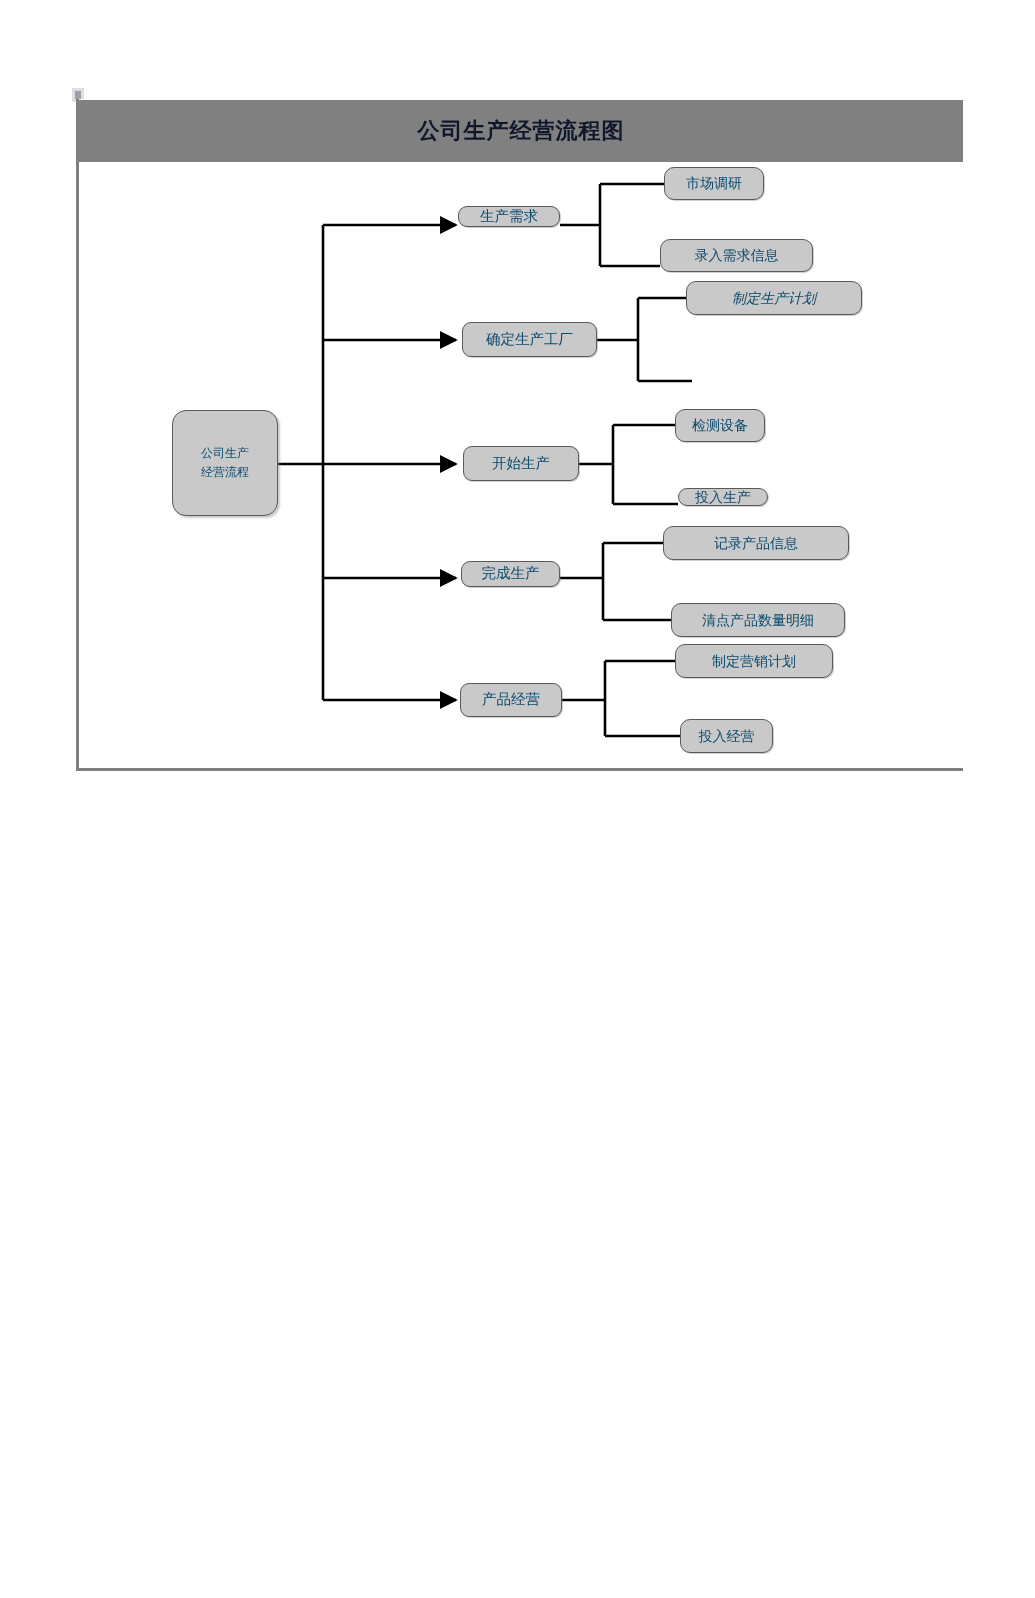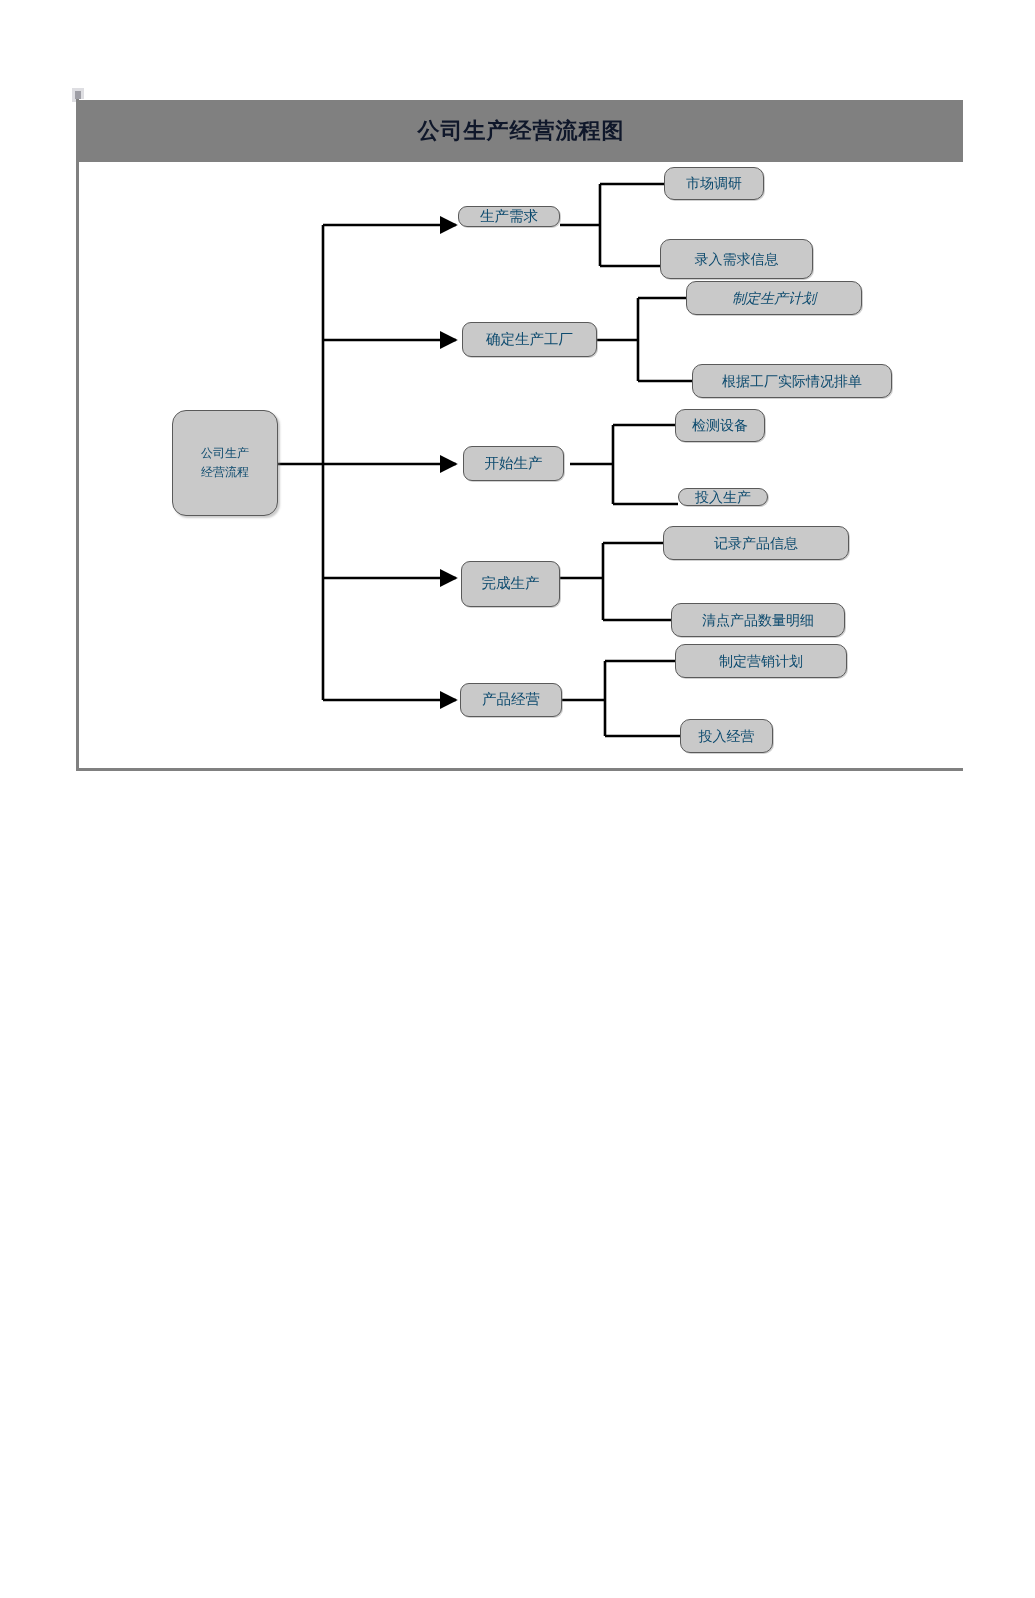--- a/index.html
+++ b/index.html
@@ -195,60 +195,57 @@
   </div>
 
   <div class="node level1" style="left:458px; top:206px; width:102px; height:21px;">
     <span class="nlabel">生产需求</span>
   </div>
 
   <div class="node level1" style="left:462px; top:322px; width:135px; height:35px;">
     <span class="nlabel">确定生产工厂</span>
   </div>
 
-  <div class="node level1" style="left:463px; top:446px; width:101px; height:35px;">
+  <div class="node level1" style="left:463px; top:446px; width:116px; height:35px;">
     <span class="nlabel">开始生产</span>
   </div>
 
-  <div class="node level1" style="left:461px; top:561px; width:99px; height:46px;">
+  <div class="node level1" style="left:461px; top:561px; width:99px; height:26px;">
     <span class="nlabel">完成生产</span>
   </div>
 
   <div class="node level1" style="left:460px; top:683px; width:102px; height:34px;">
     <span class="nlabel">产品经营</span>
   </div>
 
   <div class="node leaf" style="left:664px; top:167px; width:100px; height:33px;">
     <span class="nlabel">市场调研</span>
   </div>
-  <div class="node leaf" style="left:660px; top:239px; width:153px; height:40px;">
+  <div class="node leaf" style="left:660px; top:239px; width:153px; height:33px;">
     <span class="nlabel">录入需求信息</span>
   </div>
 
   <div class="node leaf" style="left:686px; top:281px; width:176px; height:34px;font-style:italic;">
     <span class="nlabel">制定生产计划</span>
   </div>
-  <div class="node leaf" style="left:692px; top:364px; width:200px; height:34px;">
-    <span class="nlabel">根据工厂实际情况排单</span>
-  </div>
 
   <div class="node leaf" style="left:675px; top:409px; width:90px; height:33px;">
     <span class="nlabel">检测设备</span>
   </div>
   <div class="node leaf" style="left:678px; top:488px; width:90px; height:18px;">
     <span class="nlabel">投入生产</span>
   </div>
 
   <div class="node leaf" style="left:663px; top:526px; width:186px; height:34px;">
     <span class="nlabel">记录产品信息</span>
   </div>
   <div class="node leaf" style="left:671px; top:603px; width:174px; height:34px;">
     <span class="nlabel">清点产品数量明细</span>
   </div>
 
-  <div class="node leaf" style="left:675px; top:644px; width:172px; height:34px;">
+  <div class="node leaf" style="left:675px; top:644px; width:158px; height:34px;">
     <span class="nlabel">制定营销计划</span>
   </div>
   <div class="node leaf" style="left:680px; top:719px; width:93px; height:34px;">
     <span class="nlabel">投入经营</span>
   </div>
 
 </div>
 
 </body></html>

